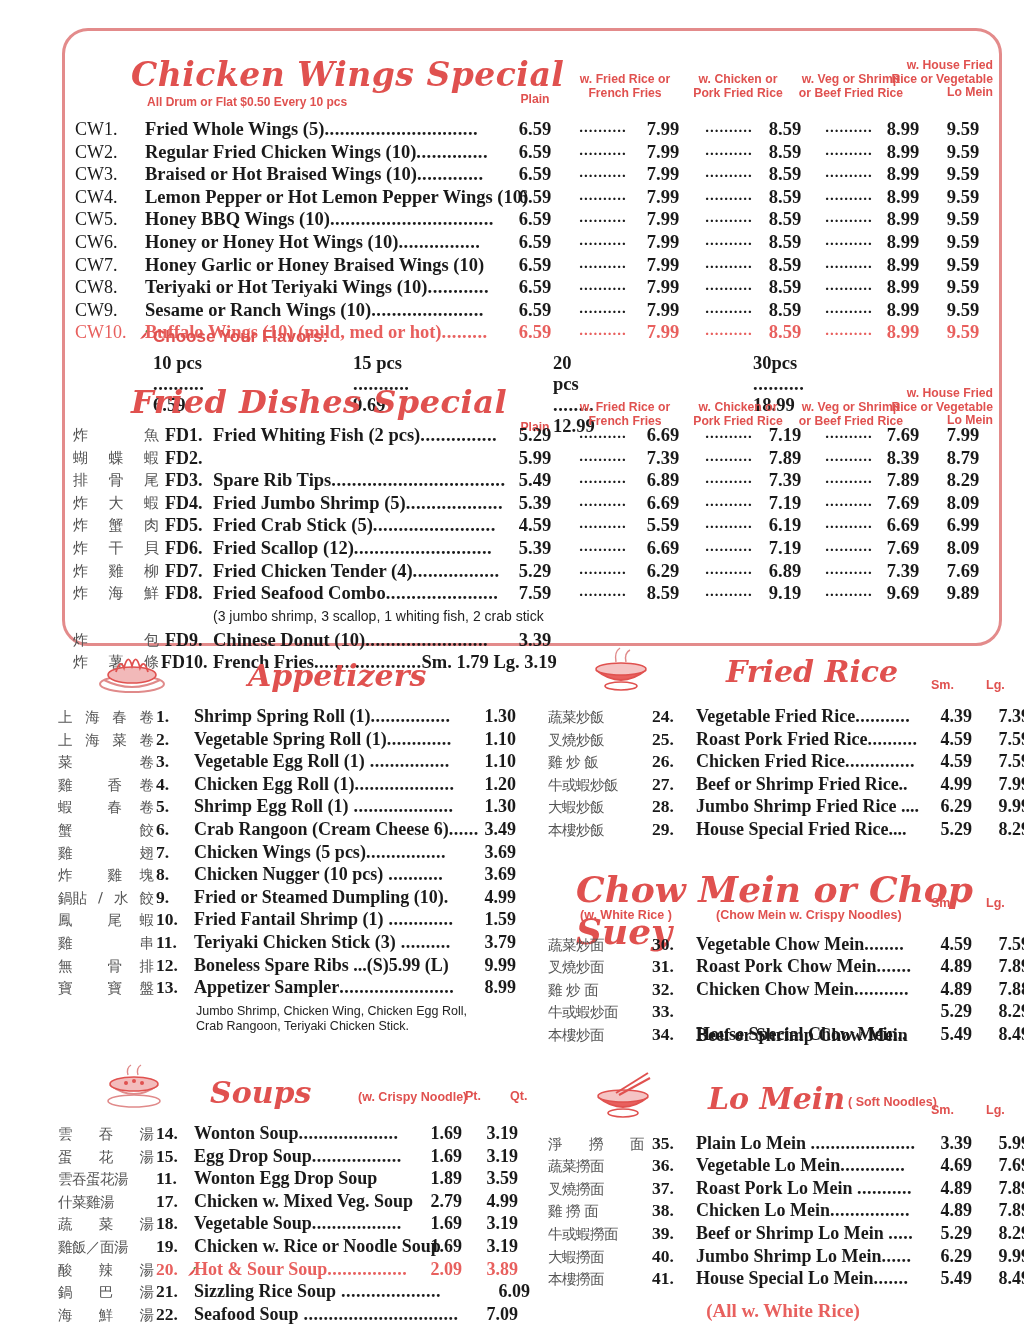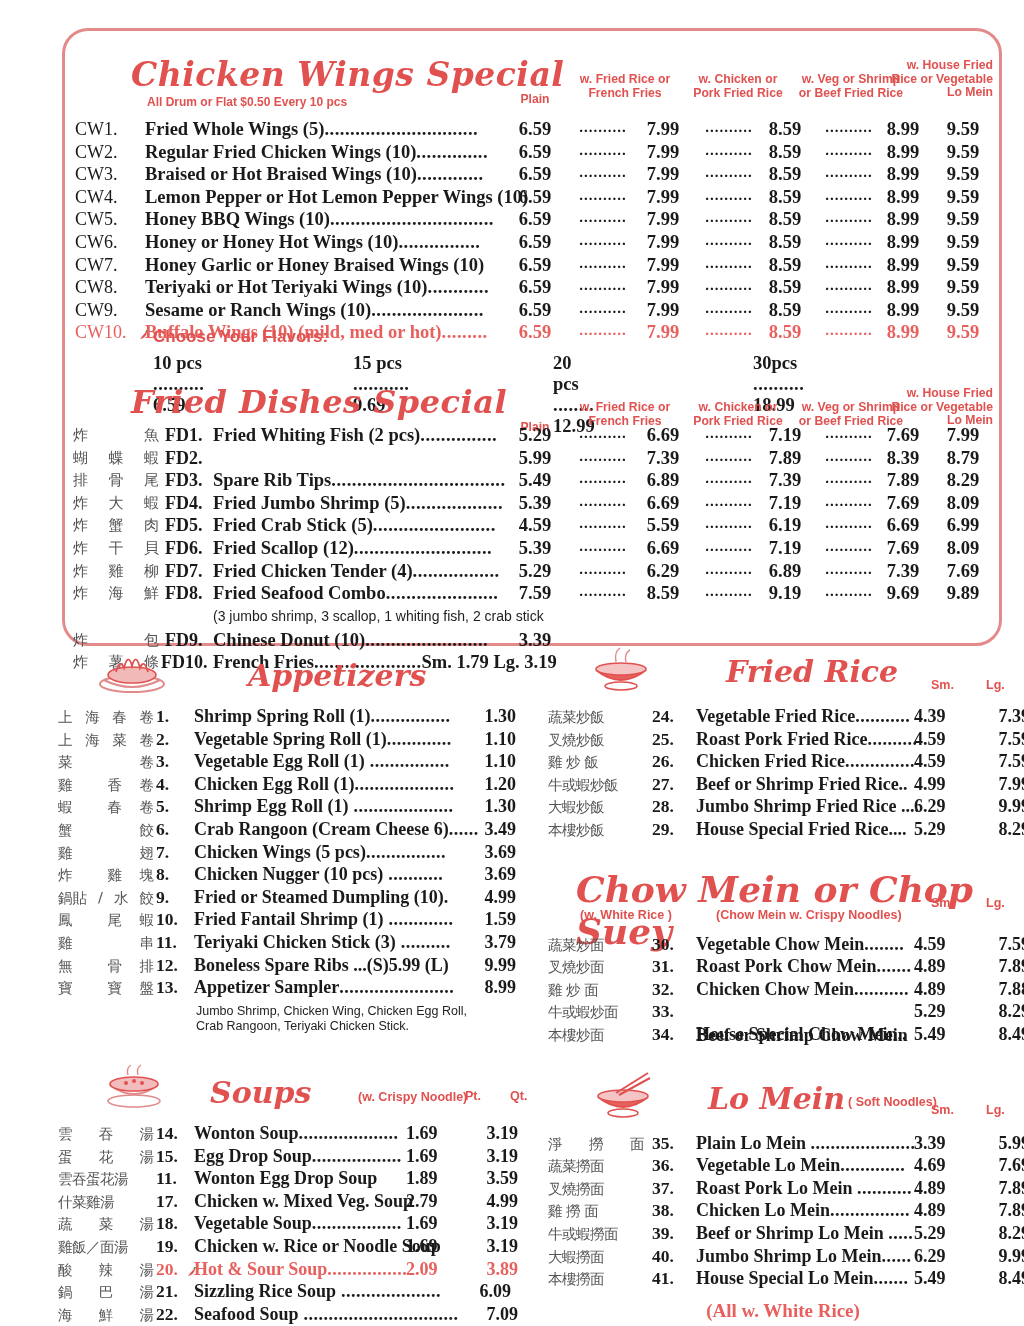--- a/index.html
+++ b/index.html
@@ -130,21 +130,21 @@
     display: flex; justify-content: space-between;
     font-family: "DejaVu Sans", sans-serif;
   }
   .item .cn3.tight { letter-spacing: -0.5px; }
   .item .num {
     position: absolute; left: 98px; top: 0;
     font-size: 17.5px; font-weight: bold;
     font-family: "Liberation Serif", serif;
   }
   .item .nm2 { position: absolute; left: 136px; top: 0; }
-  .item .p1 { position: absolute; top: 0; text-align: left; }
+  .item .p1 { position: absolute; top: 0; text-align: right; }
   .item .p2 { position: absolute; top: 0; text-align: right; }
 
   .subnote {
     font-family: "Liberation Sans", sans-serif;
     font-size: 12.5px; color: #222; line-height: 1.25;
     font-weight: normal;
   }
   .footnote {
     text-align: center; color: #e8605e; font-weight: bold;
     font-size: 19px; line-height: 1.25;
@@ -770,21 +770,21 @@
           </div>
           <div class="item">
             <span class="cn3">
               <i style="font-style:normal">鍋</i>
               <i style="font-style:normal">巴</i>
               <i style="font-style:normal">湯</i>
             </span>
             <span class="num">21.</span>
             <span class="nm2">Sizzling Rice Soup<span class="dots"> ....................</span></span>
             <span class="p1" style="left:348px; width:56px;"></span>
-            <span class="p2" style="left:397px; width:56px;">6.09</span>
+            <span class="p2" style="left:416px; width:56px;">6.09</span>
           </div>
           <div class="item">
             <span class="cn3">
               <i style="font-style:normal">海</i>
               <i style="font-style:normal">鮮</i>
               <i style="font-style:normal">湯</i>
             </span>
             <span class="num">22.</span>
             <span class="nm2">Seafood Soup<span class="dots"> ...............................</span></span>
             <span class="p1" style="left:348px; width:56px;"></span>

